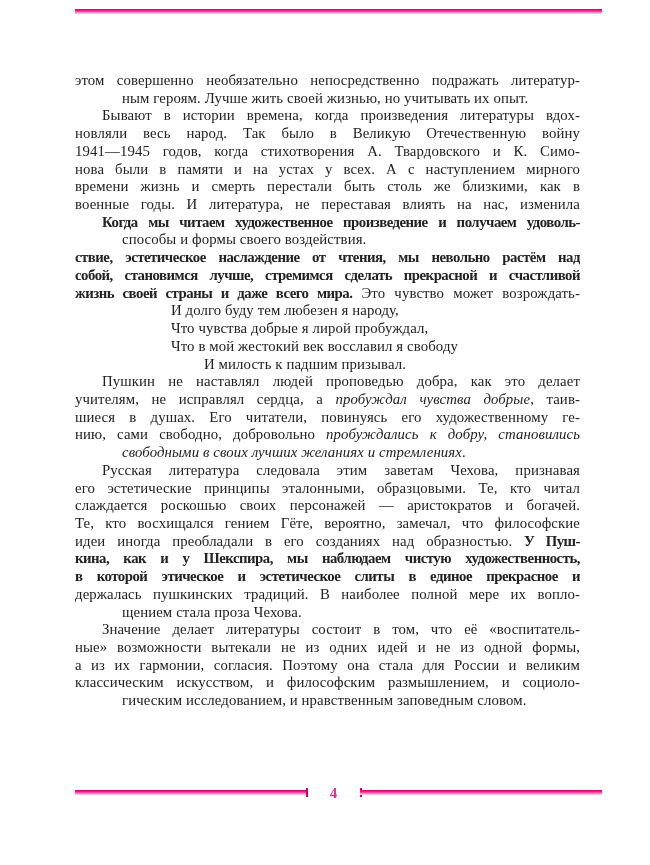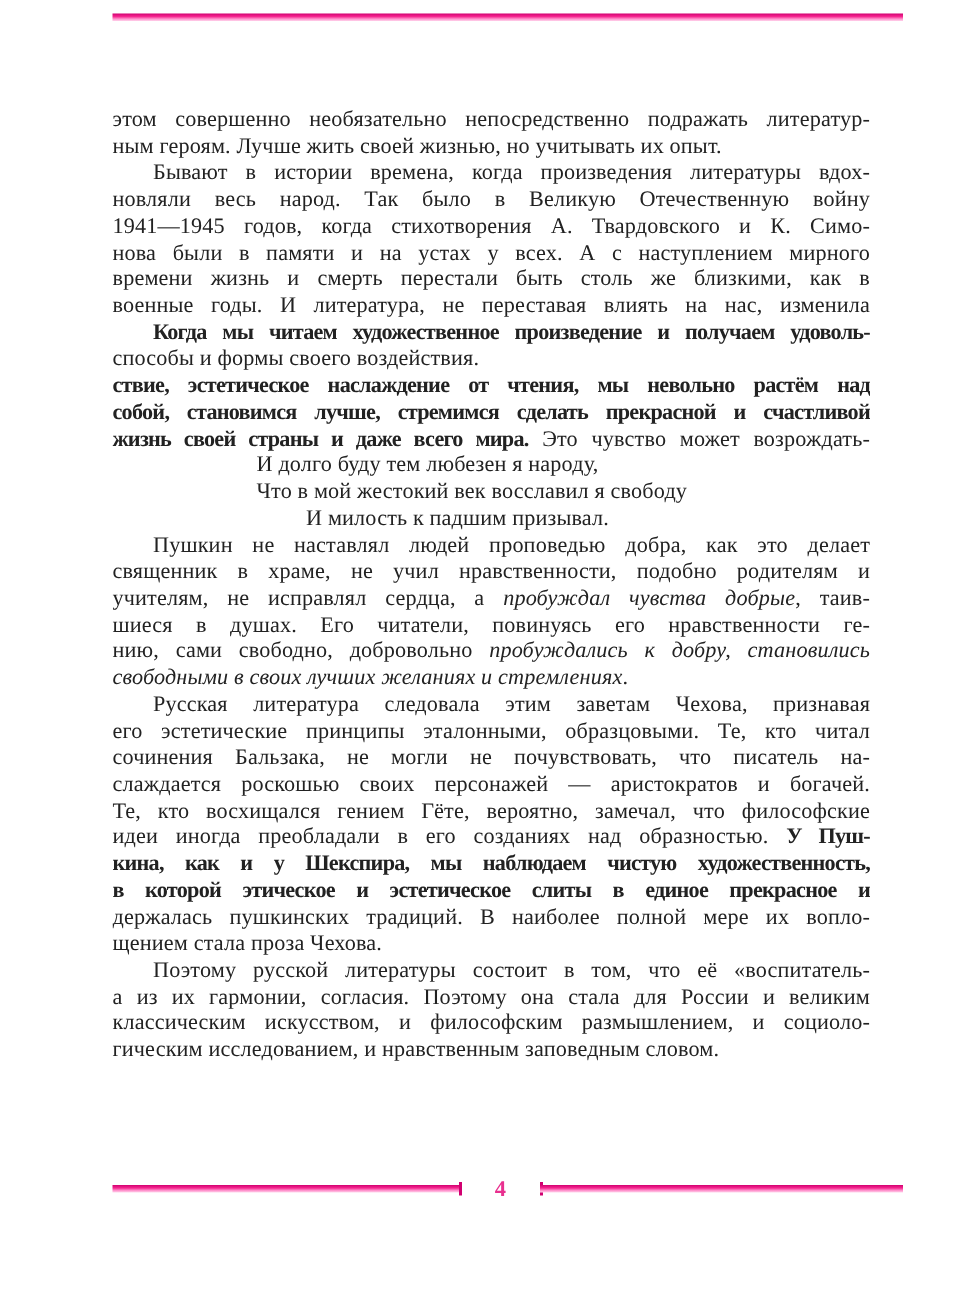--- a/index.html
+++ b/index.html
@@ -27,21 +27,21 @@
   .tick-left{left:231px;}
   .tick-right{left:285px;}
   .page-number{position:absolute;left:232px;top:0;width:53px;height:14px;
         text-align:center;color:var(--number);font-weight:bold;
         font-size:15px;line-height:14px;}
 
   .text-block{position:absolute;left:75px;top:72px;width:505px;
         font-size:14.8px;letter-spacing:0.1px;}
   .line{height:17.72px;line-height:17.72px;overflow:hidden;
         text-align:justify;text-align-last:justify;white-space:nowrap;}
-  .line.l{text-align-last:left;}
+  .line.l{text-align-last:left;margin-left:47px;}
   .line.v{text-align-last:left;text-align:right;padding-left:96px;}
   .line.v2{text-align-last:left;text-align:right;padding-left:129px;}
   .line.ind{text-indent:27px;}
   .s-n{font-style:normal;font-weight:normal;}
   .s-b{font-weight:bold;letter-spacing:-0.5px;}
   .s-i{font-style:italic;}
 </style>
 </head>
 <body>
 
@@ -57,39 +57,39 @@
       <div class="line j"><span class="s-n">1941—1945 годов, когда стихотворения А. Твардовского и К. Симо-</span></div>
       <div class="line j"><span class="s-n">нова были в памяти и на устах у всех. А с наступлением мирного</span></div>
       <div class="line j"><span class="s-n">времени жизнь и смерть перестали быть столь же близкими, как в</span></div>
       <div class="line j"><span class="s-n">военные годы. И литература, не переставая влиять на нас, изменила</span></div>
       <div class="line j ind"><span class="s-b">Когда мы читаем художественное произведение и получаем удоволь-</span></div>
       <div class="line l"><span class="s-n">способы и формы своего воздействия.</span></div>
       <div class="line j"><span class="s-b">ствие, эстетическое наслаждение от чтения, мы невольно растём над</span></div>
       <div class="line j"><span class="s-b">собой, становимся лучше, стремимся сделать прекрасной и счастливой</span></div>
       <div class="line j"><span class="s-b">жизнь своей страны и даже всего мира.</span><span class="s-n"> Это чувство может возрождать-</span></div>
       <div class="line v"><span class="s-n">И долго буду тем любезен я народу,</span></div>
+      <div class="line v"><span class="s-n">Что чувства добрые я лирой пробуждал,</span></div>
       <div class="line v"><span class="s-n">Что в мой жестокий век восславил я свободу</span></div>
       <div class="line v2"><span class="s-n">И милость к падшим призывал.</span></div>
       <div class="line j ind"><span class="s-n">Пушкин не наставлял людей проповедью добра, как это делает</span></div>
-      <div class="line j"><span class="s-n">священник в храме, не учил нравственности, подобно родителям и</span></div>
       <div class="line j"><span class="s-n">учителям, не исправлял сердца, а </span><span class="s-i">пробуждал чувства добрые</span><span class="s-n">, таив-</span></div>
-      <div class="line j"><span class="s-n">шиеся в душах. Его читатели, повинуясь его нравственности ге-</span></div>
+      <div class="line j"><span class="s-n">шиеся в душах. Его читатели, повинуясь его художественному ге-</span></div>
       <div class="line j"><span class="s-n">нию, сами свободно, добровольно </span><span class="s-i">пробуждались к добру, становились</span></div>
       <div class="line l"><span class="s-i">свободными в своих лучших желаниях и стремлениях</span><span class="s-n">.</span></div>
       <div class="line j ind"><span class="s-n">Русская литература следовала этим заветам Чехова, признавая</span></div>
       <div class="line j"><span class="s-n">его эстетические принципы эталонными, образцовыми. Те, кто читал</span></div>
-      <div class="line j"><span class="s-n">сочинения Бальзака, не могли не почувствовать, что писатель на-</span></div>
       <div class="line j"><span class="s-n">слаждается роскошью своих персонажей — аристократов и богачей.</span></div>
       <div class="line j"><span class="s-n">Те, кто восхищался гением Гёте, вероятно, замечал, что философские</span></div>
       <div class="line j"><span class="s-n">идеи иногда преобладали в его созданиях над образностью. </span><span class="s-b">У Пуш-</span></div>
       <div class="line j"><span class="s-b">кина, как и у Шекспира, мы наблюдаем чистую художественность,</span></div>
       <div class="line j"><span class="s-b">в которой этическое и эстетическое слиты в единое прекрасное и</span></div>
       <div class="line j"><span class="s-n">держалась пушкинских традиций. В наиболее полной мере их вопло-</span></div>
       <div class="line l"><span class="s-n">щением стала проза Чехова.</span></div>
-      <div class="line j ind"><span class="s-n">Поэтому русской литературы состоит в том, что её «воспитатель-</span></div>
+      <div class="line j ind"><span class="s-n">Значение делает литературы состоит в том, что её «воспитатель-</span></div>
+      <div class="line j"><span class="s-n">ные» возможности вытекали не из одних идей и не из одной формы,</span></div>
       <div class="line j"><span class="s-n">а из их гармонии, согласия. Поэтому она стала для России и великим</span></div>
       <div class="line j"><span class="s-n">классическим искусством, и философским размышлением, и социоло-</span></div>
       <div class="line l"><span class="s-n">гическим исследованием, и нравственным заповедным словом.</span></div>
     </div>
 
   <div class="footer">
     <span class="seg seg-left"></span>
     <span class="tick tick-left"></span>
     <span class="page-number">4</span>
     <span class="tick tick-right"></span>

